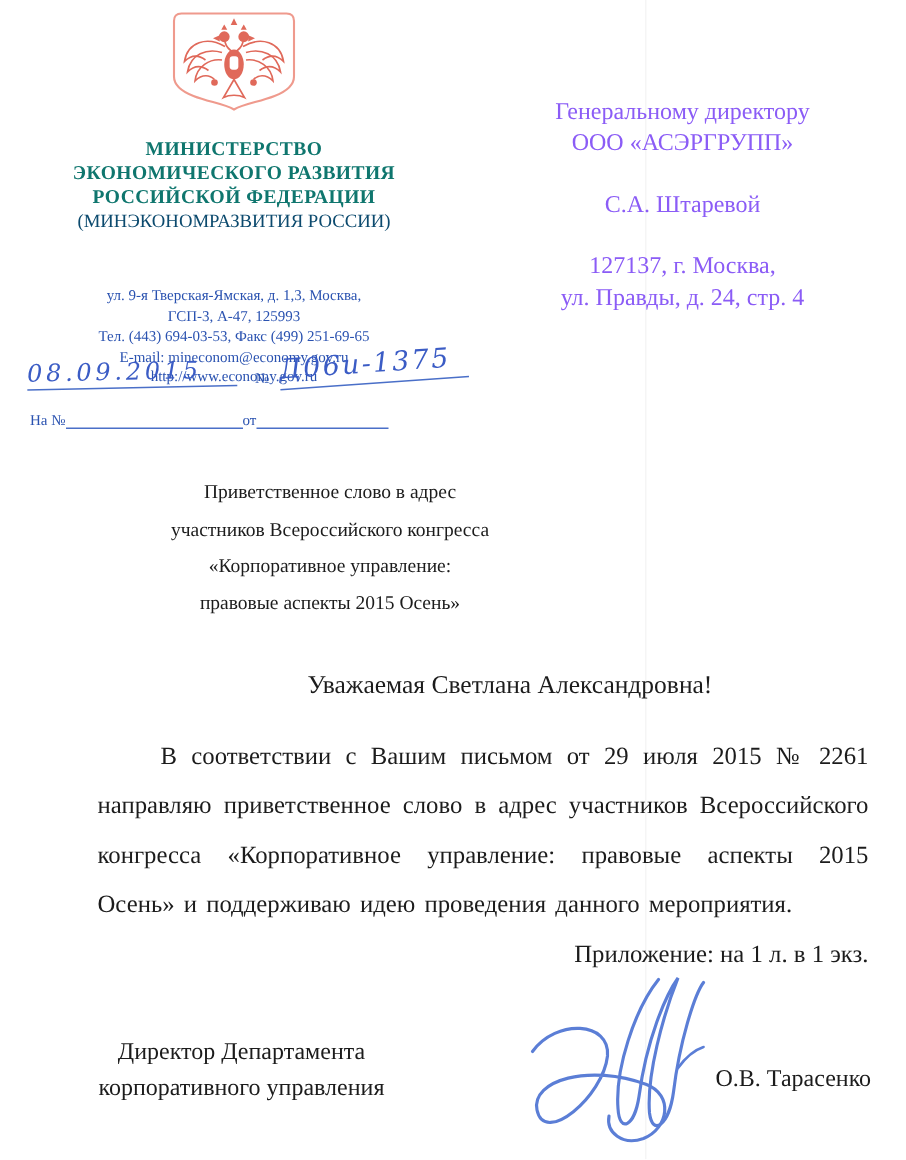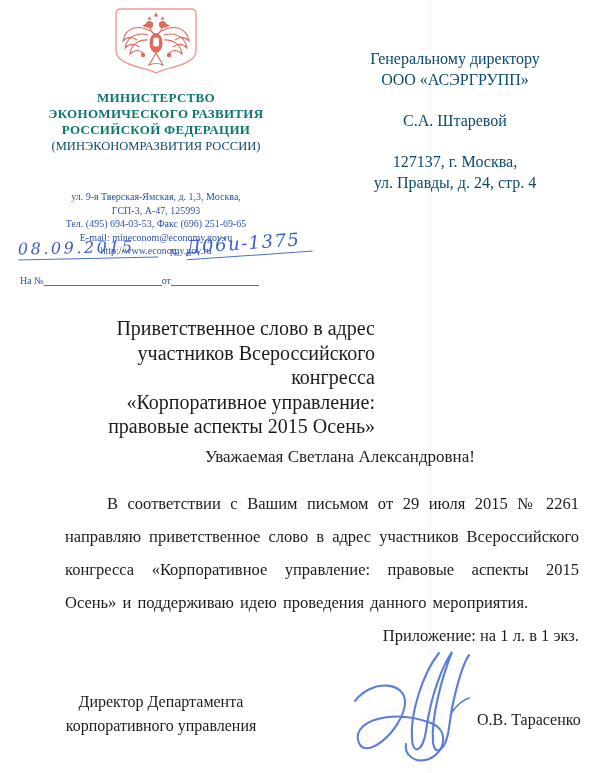--- a/index.html
+++ b/index.html
@@ -25,26 +25,26 @@
   .hand-num { position:absolute; left:168px; top:-6px; width:126px; border-bottom:1.3px solid #4a6fc8;
               font-family:"DejaVu Serif", serif; font-style:italic; color:#3b5cc5;
               font-size:18px; letter-spacing:1.5px; transform:rotate(-4deg); white-space:nowrap; overflow:visible; padding-bottom:2px; }
 
   .ref-row { position:absolute; left:20px; top:274px; width:290px; color:#2a52b0; font-size:10px; }
   .ref-line { display:inline-block; border-bottom:1px solid #4a6fc8; height:12px; vertical-align:bottom; }
   .ref-line.one { width:118px; }
   .ref-line.two { width:88px; }
 
   
-  .recipient { position:absolute; left:340px; top:48px; width:230px; text-align:center;
-               font-size:16px; line-height:21px; color:#0c4a6e; }
+  .recipient { position:absolute; left:340px; top:64px; width:230px; text-align:center;
+               font-size:16px; line-height:21px; color:#8b5cf6; }
   .recipient .grp { margin-bottom:20px; }
 
   
-  .subject { position:absolute; left:65px; top:316px; width:310px; font-size:20px; line-height:24.5px; text-align:right; }
+  .subject { position:absolute; left:65px; top:316px; width:310px; font-size:13px; line-height:24.5px; text-align:center; }
 
   
   .salutation { position:absolute; left:80px; top:447px; width:520px; text-align:center; font-size:17px; }
 
   
   .body-text { position:absolute; left:65px; top:487px; width:514px; font-size:16.5px; line-height:33px; }
   .body-text p.justified { text-align:justify; text-indent:42px; word-spacing:2px; }
   .body-text p.attachment { text-indent:42px;text-align:right; }
 
   
@@ -92,21 +92,21 @@
     <div class="ministry">
       <div>МИНИСТЕРСТВО</div>
       <div>ЭКОНОМИЧЕСКОГО РАЗВИТИЯ</div>
       <div>РОССИЙСКОЙ ФЕДЕРАЦИИ</div>
     </div>
     <div class="ministry-abbr">(МИНЭКОНОМРАЗВИТИЯ РОССИИ)</div>
 
     <div class="lh-address">
       <div>ул. 9-я Тверская-Ямская, д. 1,3, Москва,</div>
       <div>ГСП-3, А-47, 125993</div>
-      <div>Тел. (495) 694-03-53, Факс (696) 251-69-65</div>
+      <div>Тел. (443) 694-03-53, Факс (499) 251-69-65</div>
       <div>E-mail: mineconom@economy.gov.ru</div>
       <div>http://www.economy.gov.ru</div>
     </div>
   </div>
 
   <div class="hand-row">
     <div class="hand-date">08.09.2015</div>
     <div class="num-sign">№</div>
     <div class="hand-num">Д06и-1375</div>
   </div>

